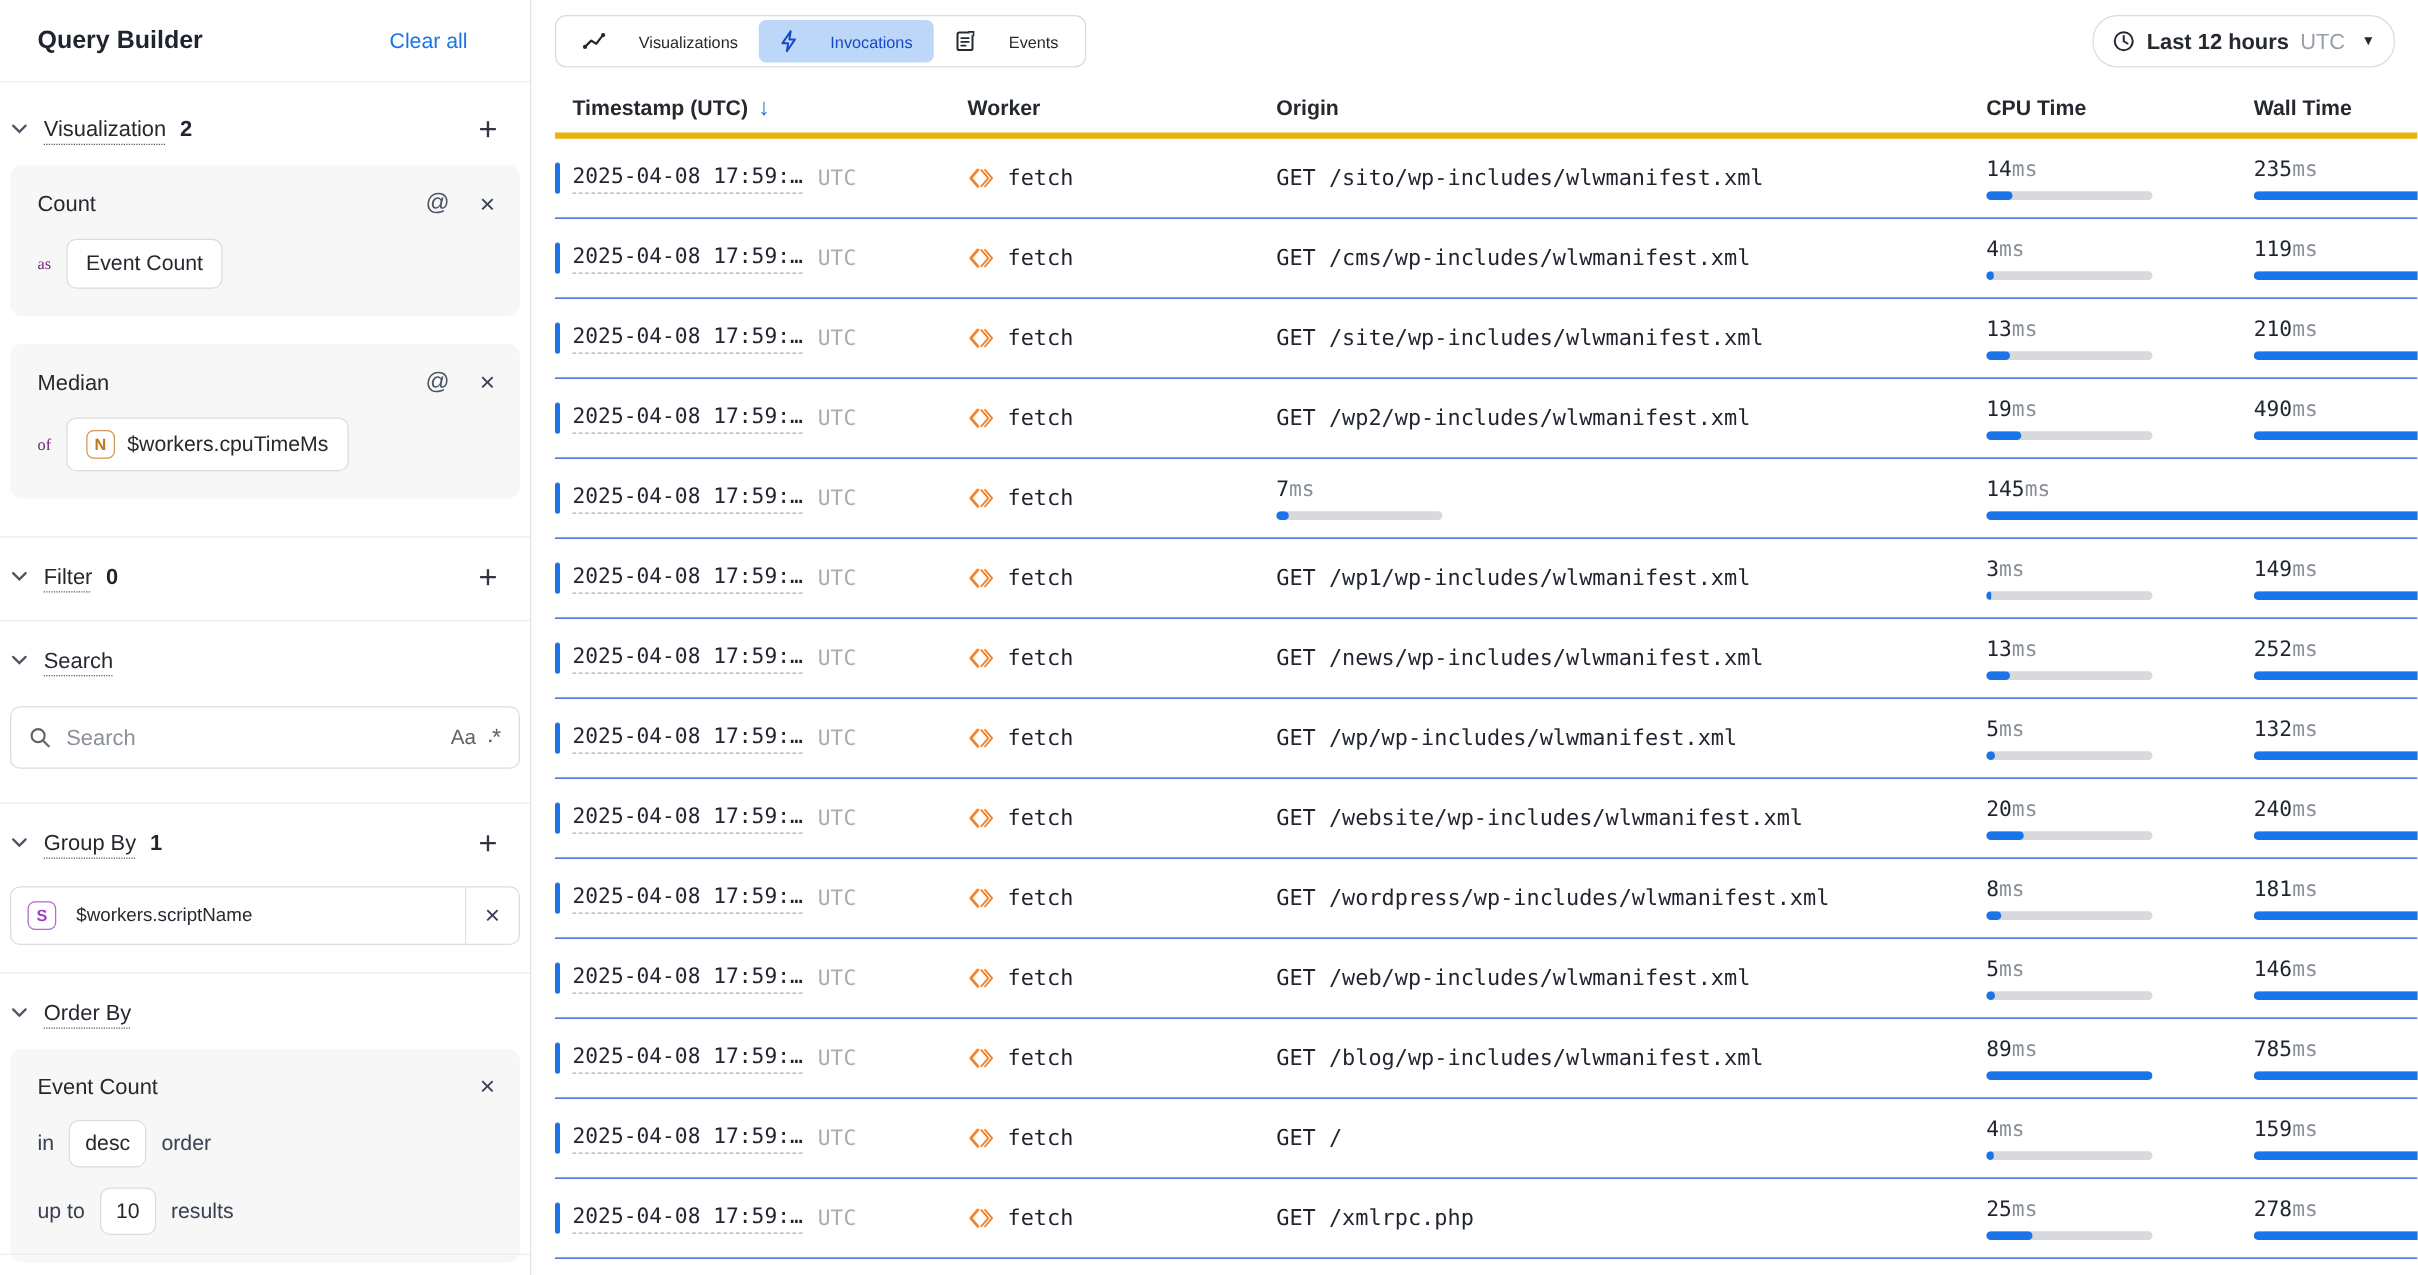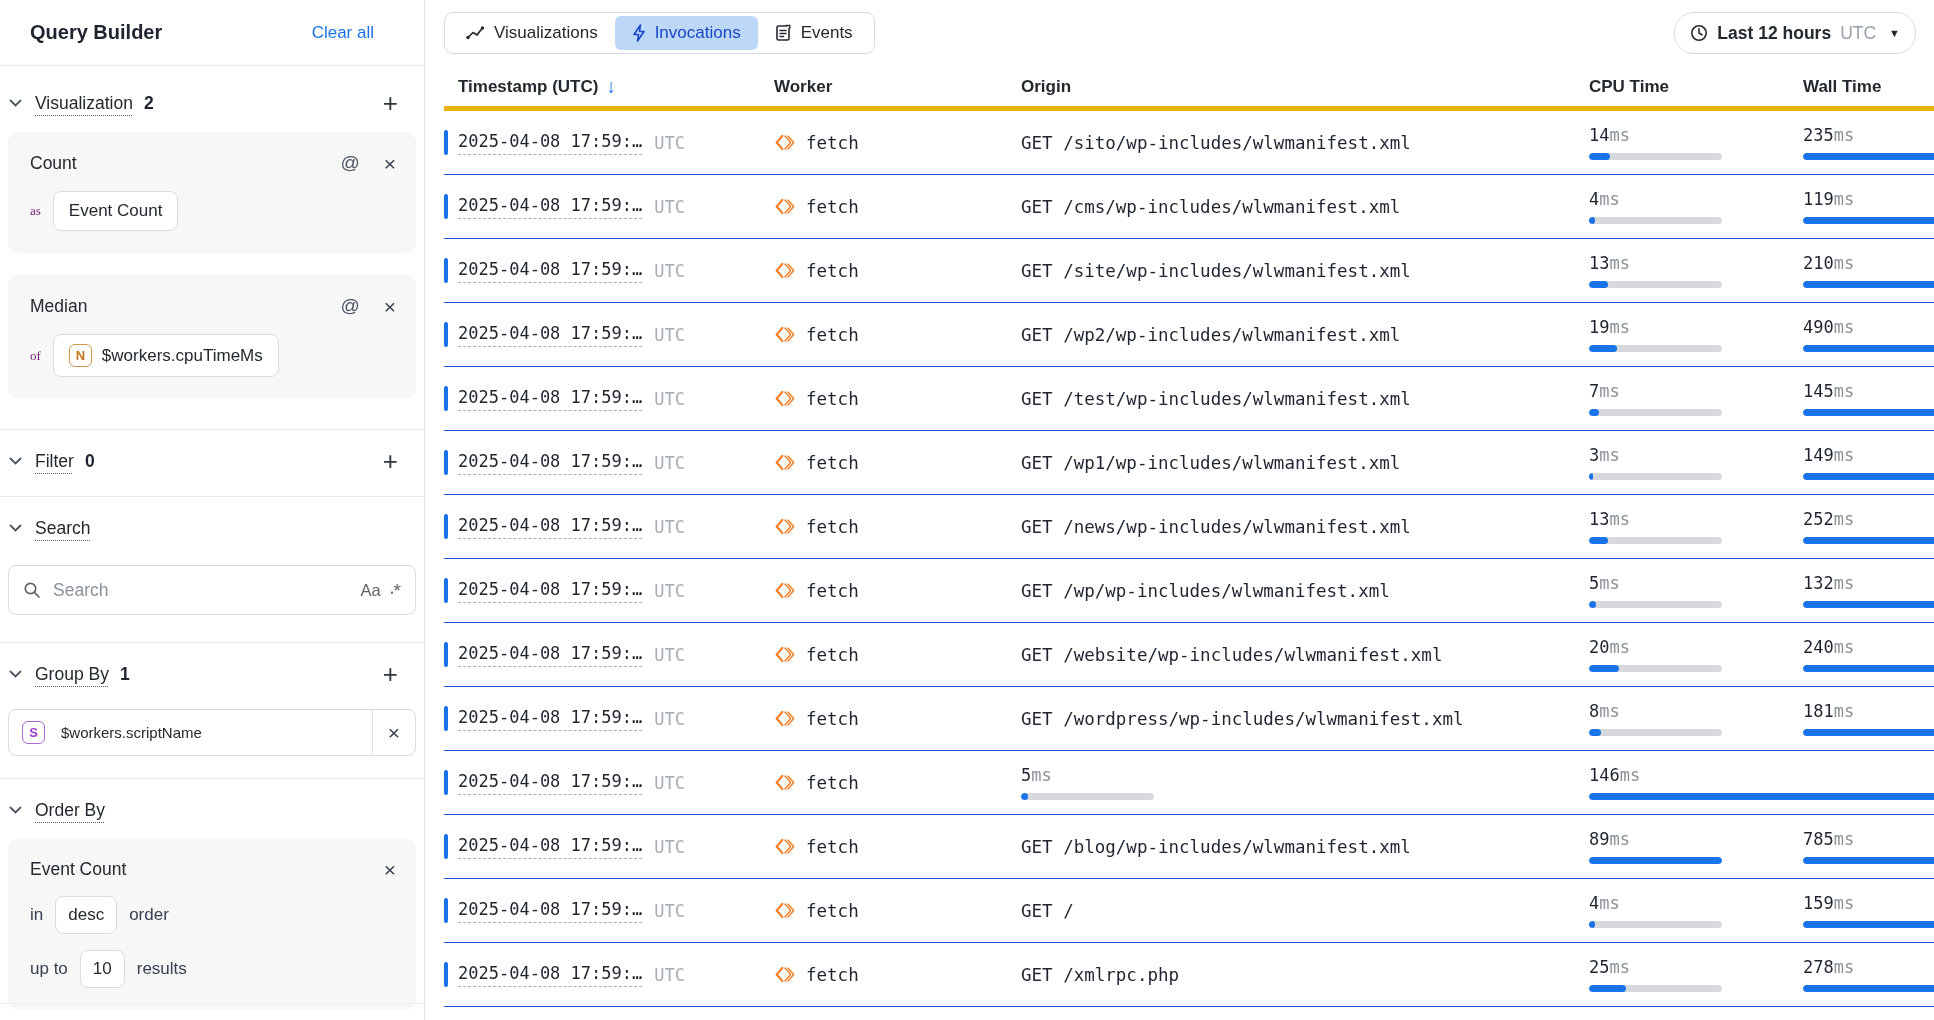--- a/index.html
+++ b/index.html
@@ -81,22 +81,22 @@
   .main { position:absolute; left:425px; top:0; right:0; height:1020px; }
   .toolbar {
     display:flex; align-items:flex-start; justify-content:space-between;
     padding:12px 18px 0 19px;
   }
   .tab-group {
     display:inline-flex; align-items:center; border:1px solid #d9dce1; border-radius:9px; background:#fff; padding:4px;
     height:42px;
   }
   .tab {
-    display:inline-flex; align-items:center; gap:9px; padding:0 17px; height:34px; border-radius:6px;
-    font-size:17px; color:#24292f; cursor:pointer; white-space:nowrap;
+    display:inline-flex; align-items:center; gap:26px; padding:0 17px; height:34px; border-radius:6px;
+    font-size:13px; color:#24292f; cursor:pointer; white-space:nowrap;
   }
   .tab.active { background:#bdd7f9; color:#1749c4; font-weight:500; }
   .time-btn {
     display:inline-flex; align-items:center; gap:9px; border:1px solid #d9dce1; border-radius:20px;
     background:#fff; height:42px; padding:0 15px; cursor:pointer;
   }
   .time-label { font-size:17.5px; font-weight:600; color:#24292f; }
   .time-tz { font-size:17.5px; color:#9aa0aa; }
   .caret { font-size:11px; color:#24292f; margin-left:4px; }
 
@@ -474,21 +474,20 @@
     <div class="c-origin">
       <span>
         <svg width="21" height="21" viewBox="0 0 24 24">
               <path d="M9.5 4.5 L3 12 L9.5 19.5" fill="none" stroke="#f0822c" stroke-width="2.6" stroke-linecap="round" stroke-linejoin="round"></path>
               <path d="M12.5 4.5 L19 12 L12.5 19.5" fill="none" stroke="#f0822c" stroke-width="1.7" stroke-linecap="round" stroke-linejoin="round"></path>
               <path d="M16 4.5 L22.5 12 L16 19.5" fill="none" stroke="#f0822c" stroke-width="1.7" stroke-linecap="round" stroke-linejoin="round"></path>
             </svg>
       </span>
       <span class="origin-label mono">fetch</span>
     </div>
-    <div class="c-worker mono">GET /test/wp-includes/wlwmanifest.xml</div>
     <div class="metric">
       <div><span class="val mono">7</span><span class="unit mono">ms</span></div>
       <div class="bar-track cpu">
             <div class="bar-fill" style="width: 7.86517%;"></div>
           </div>
     </div>
     <div class="metric">
       <div><span class="val mono">145</span><span class="unit mono">ms</span></div>
       <div class="bar-track wall">
             <div class="bar-fill" style="width: 95.7%;"></div>
@@ -660,20 +659,21 @@
     <div class="c-origin">
       <span>
         <svg width="21" height="21" viewBox="0 0 24 24">
               <path d="M9.5 4.5 L3 12 L9.5 19.5" fill="none" stroke="#f0822c" stroke-width="2.6" stroke-linecap="round" stroke-linejoin="round"></path>
               <path d="M12.5 4.5 L19 12 L12.5 19.5" fill="none" stroke="#f0822c" stroke-width="1.7" stroke-linecap="round" stroke-linejoin="round"></path>
               <path d="M16 4.5 L22.5 12 L16 19.5" fill="none" stroke="#f0822c" stroke-width="1.7" stroke-linecap="round" stroke-linejoin="round"></path>
             </svg>
       </span>
       <span class="origin-label mono">fetch</span>
     </div>
+    <div class="c-worker mono">GET /web/wp-includes/wlwmanifest.xml</div>
     <div class="metric">
       <div><span class="val mono">5</span><span class="unit mono">ms</span></div>
       <div class="bar-track cpu">
             <div class="bar-fill" style="width: 5.61798%;"></div>
           </div>
     </div>
     <div class="metric">
       <div><span class="val mono">146</span><span class="unit mono">ms</span></div>
       <div class="bar-track wall">
             <div class="bar-fill" style="width: 96.36%;"></div>

